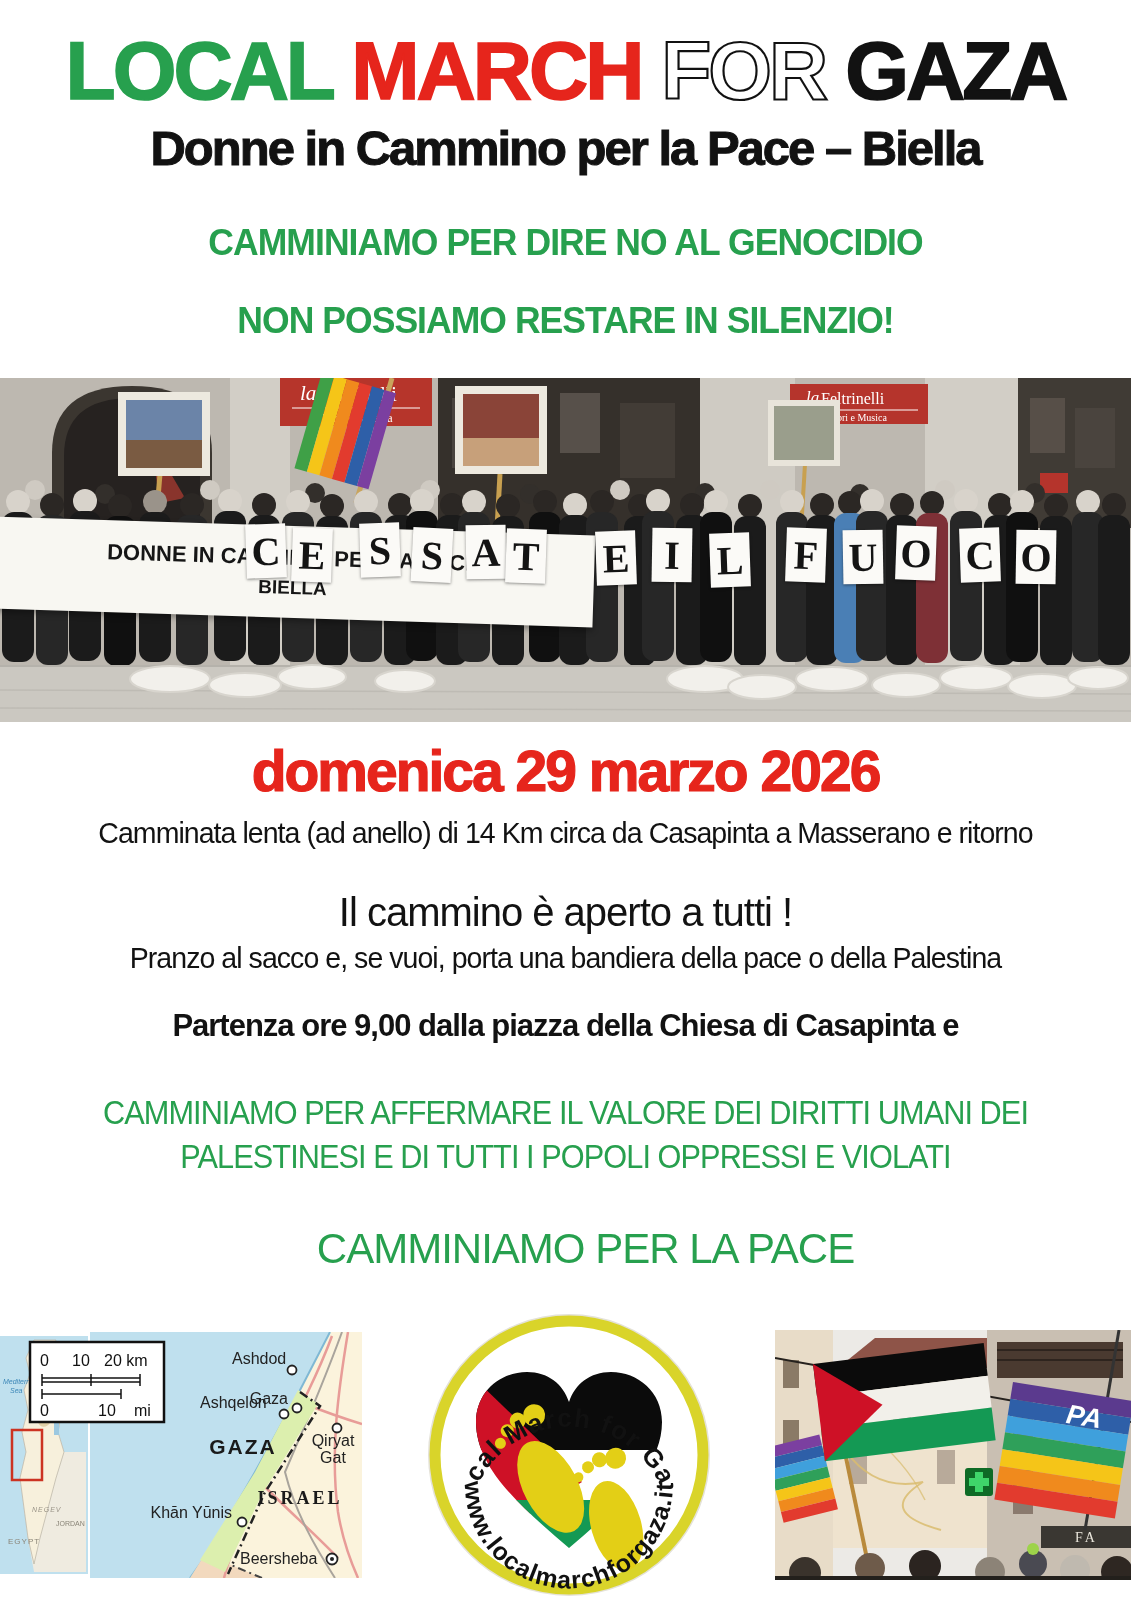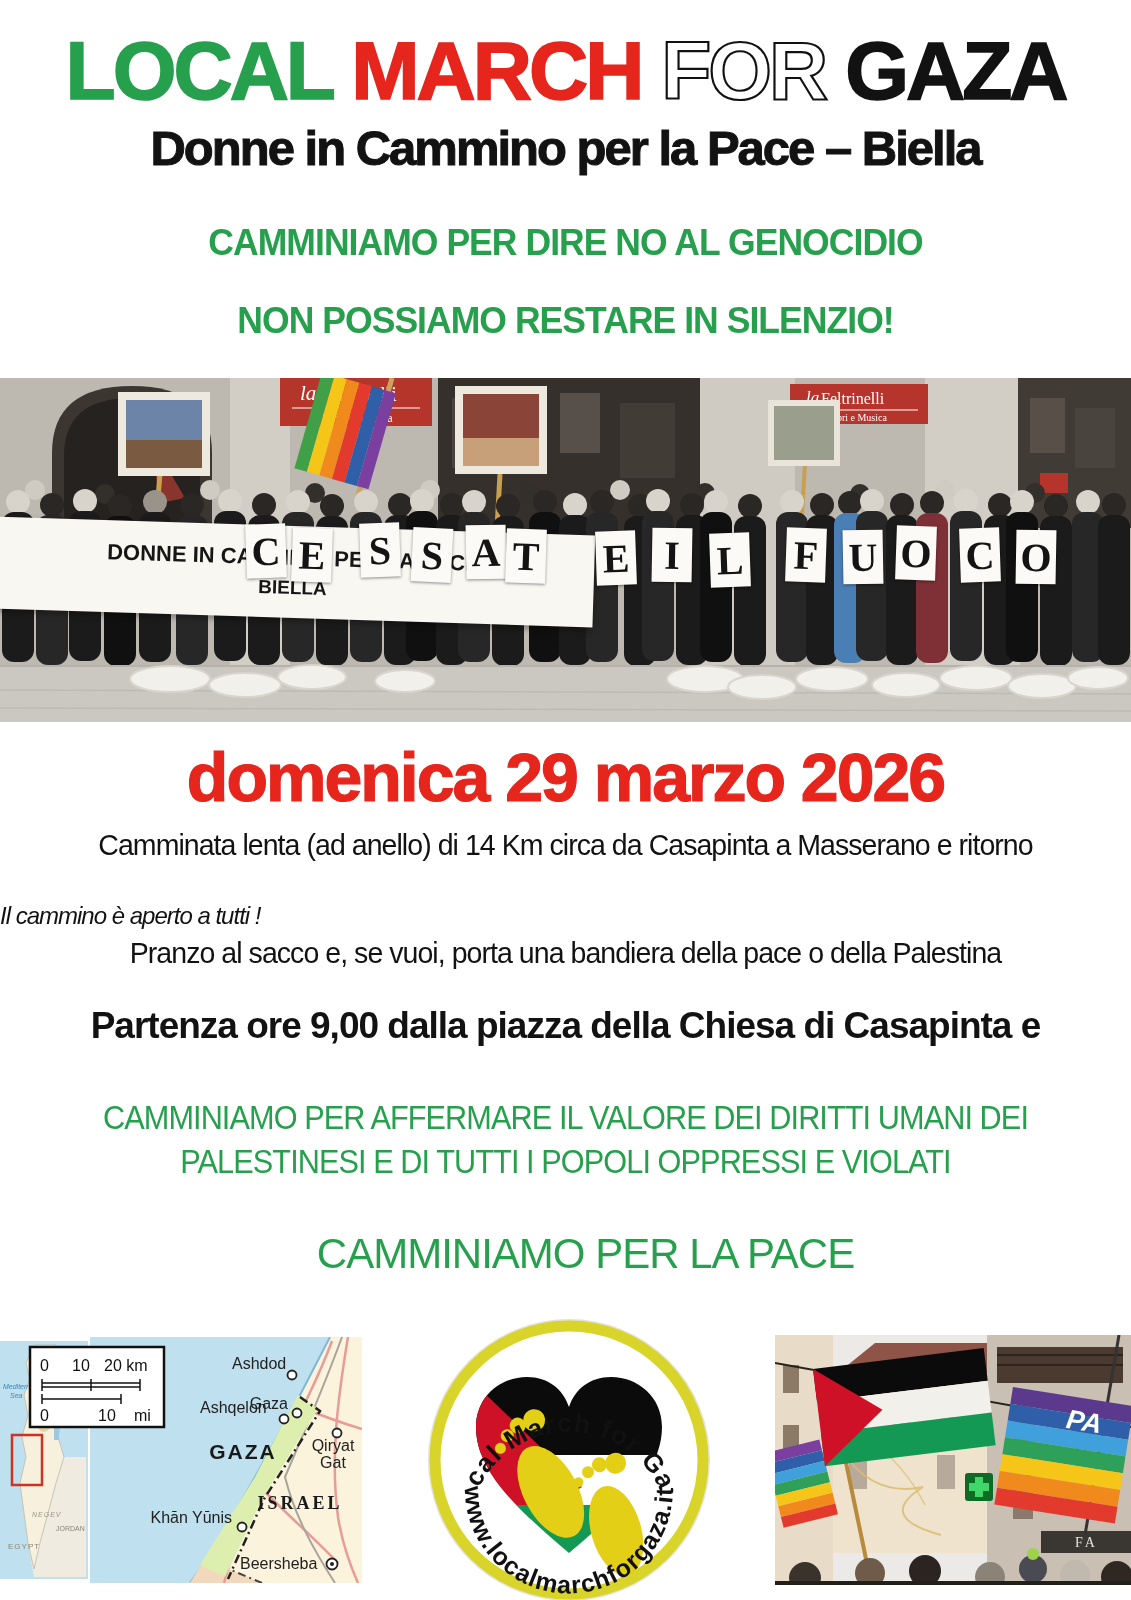--- a/index.html
+++ b/index.html
@@ -28,26 +28,26 @@
   .banner{position:absolute;left:-8px;top:148px;width:602px;height:92px;background:#F8F7F2;
           transform:rotate(1.8deg);box-shadow:0 3px 6px rgba(0,0,0,.35);
           display:flex;flex-direction:column;align-items:center;justify-content:center;}
   .banner .l1{font-size:22px;font-weight:700;letter-spacing:0;color:#161616;}
   .banner .l2{font-size:19px;font-weight:700;margin-top:6px;color:#161616;}
   .lcard{position:absolute;width:40px;height:54px;background:#FBFAF7;
          box-shadow:0 1px 3px rgba(0,0,0,.45);display:flex;align-items:center;justify-content:center;
          font-family:"Liberation Serif",serif;font-weight:700;font-size:40px;color:#141414;}
 
   
-  .date{margin-top:16px;font-size:68px;font-weight:700;letter-spacing:-2px;color:#E6251C;
+  .date{margin-top:16px;font-size:57px;font-weight:700;letter-spacing:-2px;color:#E6251C;
         text-align:center;-webkit-text-stroke:1.2px #E6251C;}
   .route{margin-top:12px;font-size:30px;letter-spacing:-1px;text-align:center;transform:scaleX(.95);white-space:nowrap;}
-  .open{margin-top:40px;font-size:24px;letter-spacing:-1px;text-align:left;font-style:italic;}
+  .open{margin-top:40px;font-size:40px;letter-spacing:-1px;text-align:center;}
   .lunch{margin-top:6px;font-size:30px;letter-spacing:-1px;text-align:center;transform:scaleX(.95);white-space:nowrap;}
-  .departure{margin-top:26px;font-size:37px;font-weight:700;letter-spacing:-1px;line-height:1.62;text-align:center;}
+  .departure{margin-top:26px;font-size:31px;font-weight:700;letter-spacing:-1px;line-height:1.62;text-align:center;}
   .affirm{margin-top:40px;color:#27A04E;font-size:33px;letter-spacing:-1px;line-height:1.33;
           text-align:center;transform:scaleX(.93);white-space:nowrap;}
   .peace{margin-top:46px;color:#27A04E;font-size:42px;letter-spacing:-1px;text-align:center;padding-left:40px;}
 
   
   .bottom-row{margin-top:36px;height:292px;display:flex;align-items:center;justify-content:space-between;}
 
   
   .hw{fill:#D8D3CB}.hd{fill:#2B2724}.hg{fill:#9A938A}
   .bk{fill:#1B1B1B}.b2{fill:#272727}.b3{fill:#101010}.bj{fill:#4A7FB5}.br{fill:#7E3036}

